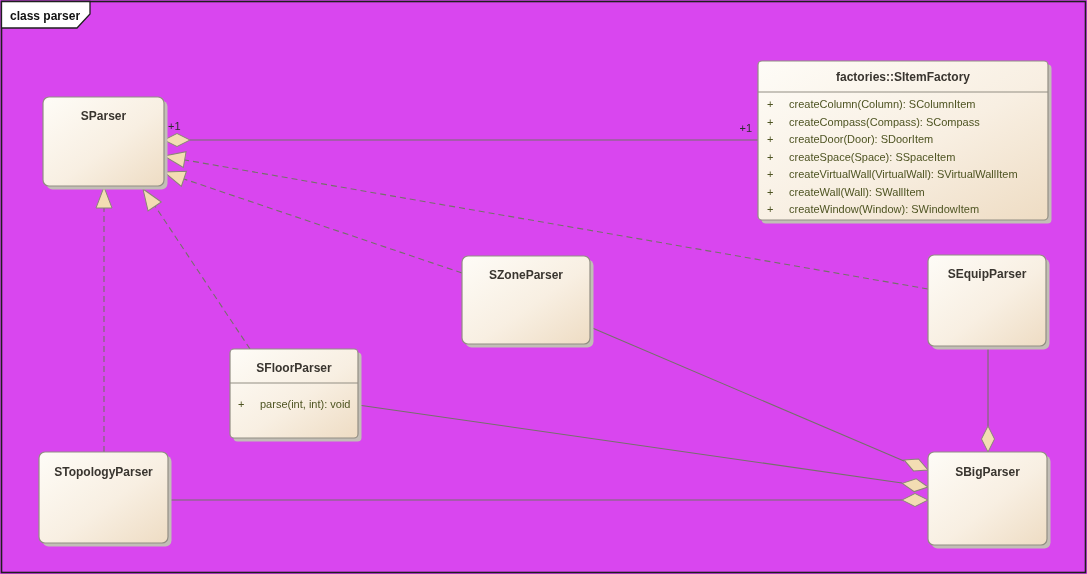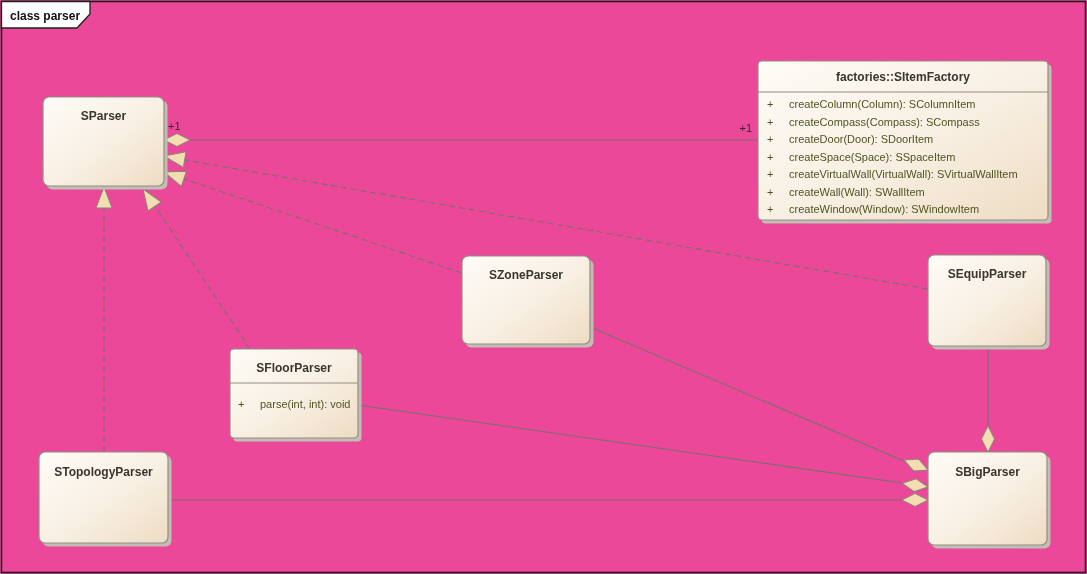--- a/index.html
+++ b/index.html
@@ -1,17 +1,17 @@
 <!DOCTYPE html>
 <html><head>
 <meta charset="utf-8">
 <style>
   html, body { margin: 0; padding: 0; background: #ffffff; }
   .canvas {
-    width: 1087px; height: 574px; position: relative; background: #ec4899;
+    width: 1087px; height: 574px; position: relative; background: #d946ef;
     font-family: "Liberation Sans", sans-serif; overflow: hidden;
   }
   svg text { user-select: none; }
   .frame-border { fill: none; stroke: #1f1f1f; stroke-width: 1.6; }
   .frame-tab { fill: #ffffff; stroke: #1f1f1f; stroke-width: 1.3; }
   .frame-label { font: bold 12px "Liberation Sans", sans-serif; fill: #111111; }
   .box-shadow { fill: #c2beb6; stroke: none; }
   .box { fill: url(#boxGrad); stroke: #928e83; stroke-width: 1.2; }
   .sep { stroke: #928e83; stroke-width: 1; }
   .cls-title { font: bold 12px "Liberation Sans", sans-serif; fill: #39352f; text-anchor: middle; }

